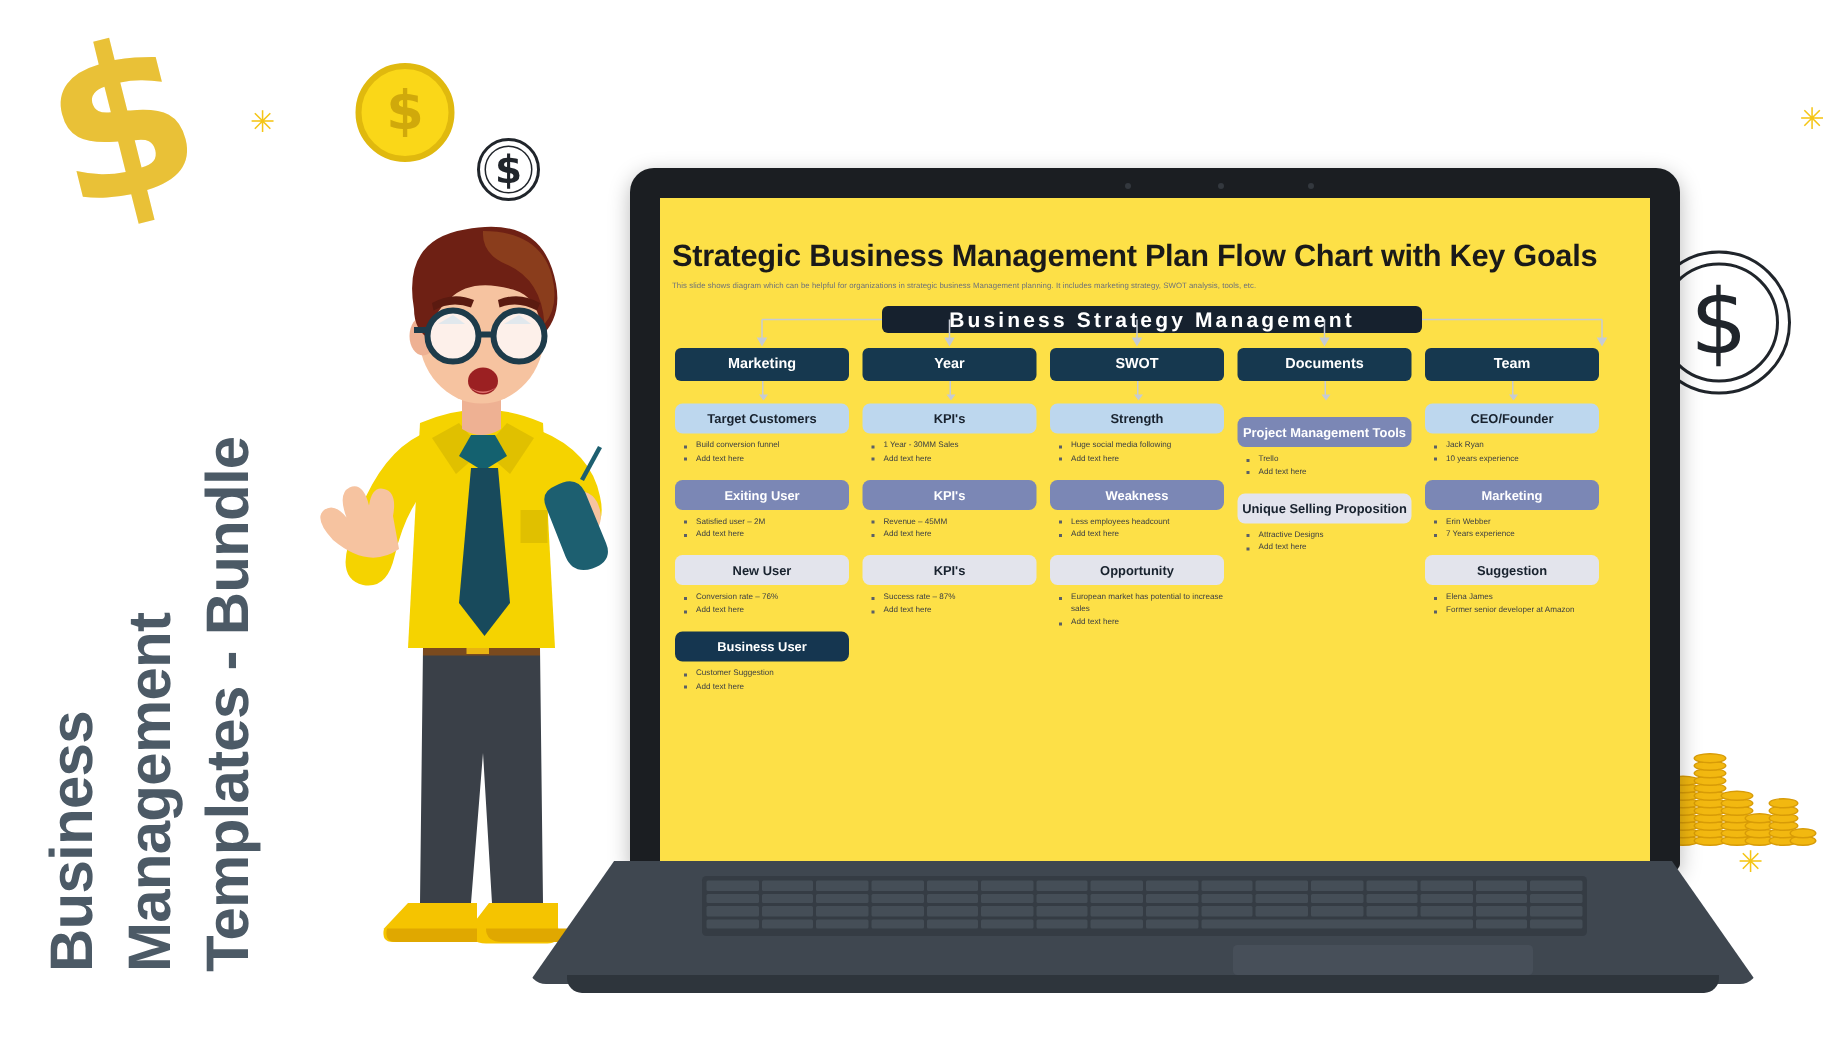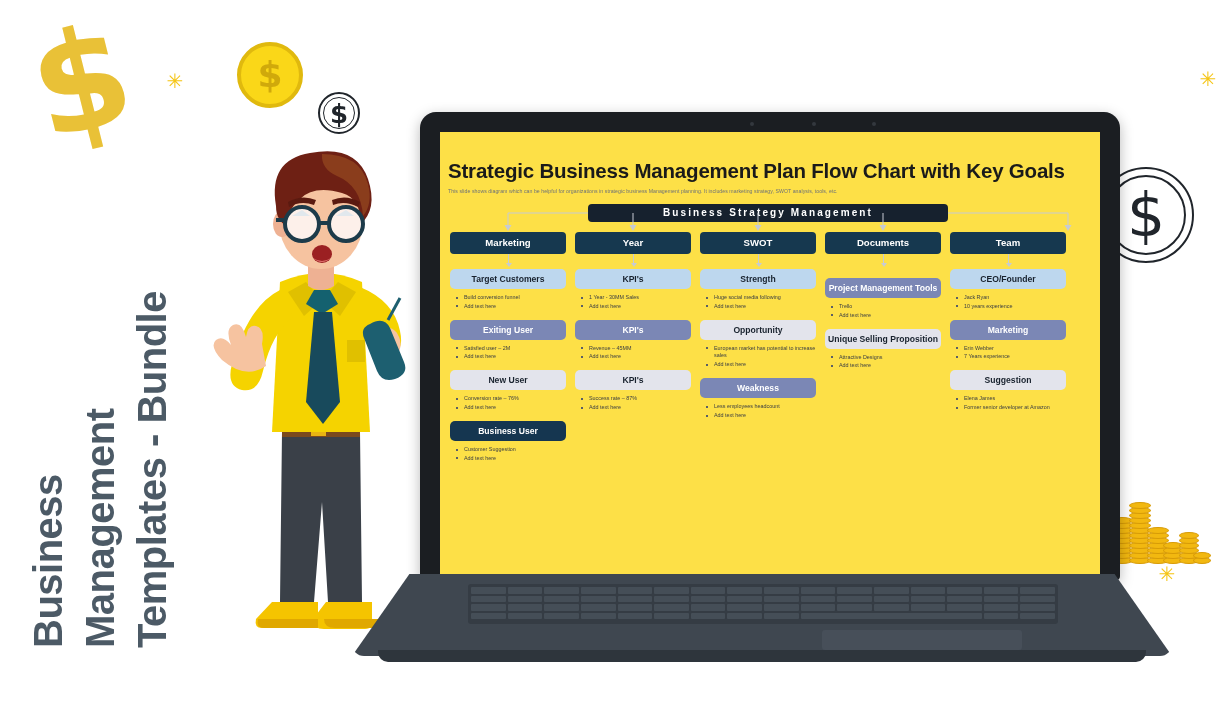--- a/index.html
+++ b/index.html
@@ -168,21 +168,21 @@
     letter-spacing: -0.2px;
   }
   #slide-subtitle {
     position: absolute; left: 8px; top: 56px; width: 640px;
     font-size: 5.2px; color: #6d7178; letter-spacing: 0.05px;
   }
 
   #root-node {
     position: absolute; left: 148px; top: 72px; width: 360px; height: 18px;
     background: #16212e; border-radius: 4px;
-    color: #fff; font-size: 10px; font-weight: bold;
+    color: #fff; font-size: 14px; font-weight: bold;
     letter-spacing: 2.1px; text-align: center; line-height: 18px;
   }
 
   #connectors { position: absolute; left: 0; top: 0; width: 660px; height: 442px; }
 
   .column { position: absolute; top: 100px; width: 116px; }
   .col0 { left: 10px; }  .col1 { left: 135px; }  .col2 { left: 260px; }
   .col3 { left: 385px; } .col4 { left: 510px; }
 
   .col-head {
@@ -473,31 +473,31 @@
           <div class="arrow">
               <i></i>
             </div>
           <div class="cell tier1">
             <div class="cell-box">Strength</div>
             <ul class="bullets">
               <li>Huge social media following</li>
               <li>Add text here</li>
             </ul>
           </div>
+          <div class="cell tier2" style="margin-top:9px">
+            <div class="cell-box">Weakness</div>
+            <ul class="bullets">
+              <li>Less employees headcount</li>
+              <li>Add text here</li>
+            </ul>
+          </div>
           <div class="cell tier3" style="margin-top:9px">
             <div class="cell-box">Opportunity</div>
             <ul class="bullets">
               <li>European market has potential to increase sales</li>
-              <li>Add text here</li>
-            </ul>
-          </div>
-          <div class="cell tier2" style="margin-top:9px">
-            <div class="cell-box">Weakness</div>
-            <ul class="bullets">
-              <li>Less employees headcount</li>
               <li>Add text here</li>
             </ul>
           </div>
         </div>
 
         <div class="column col3">
           <div class="col-head">Documents</div>
           <div class="arrow">
               <i></i>
             </div>

